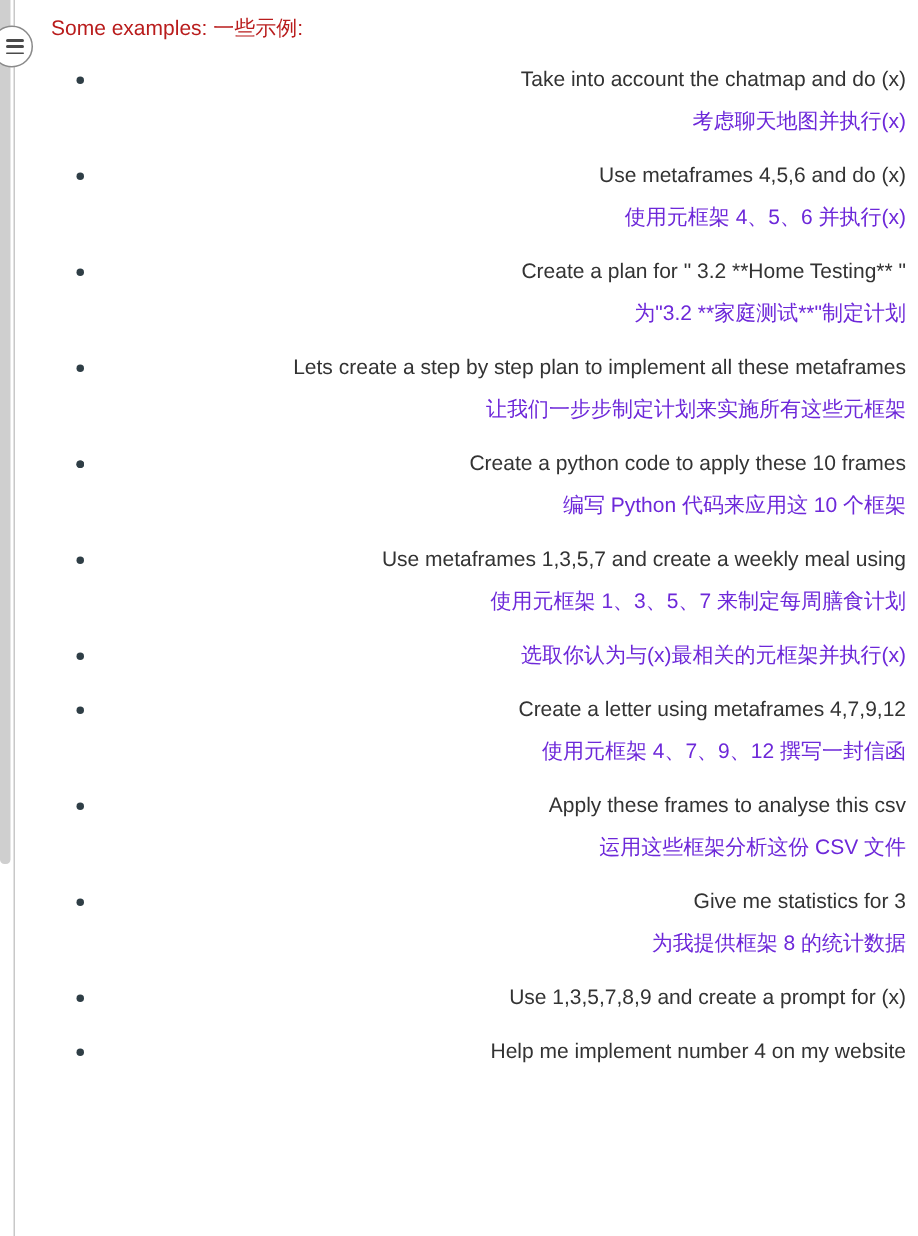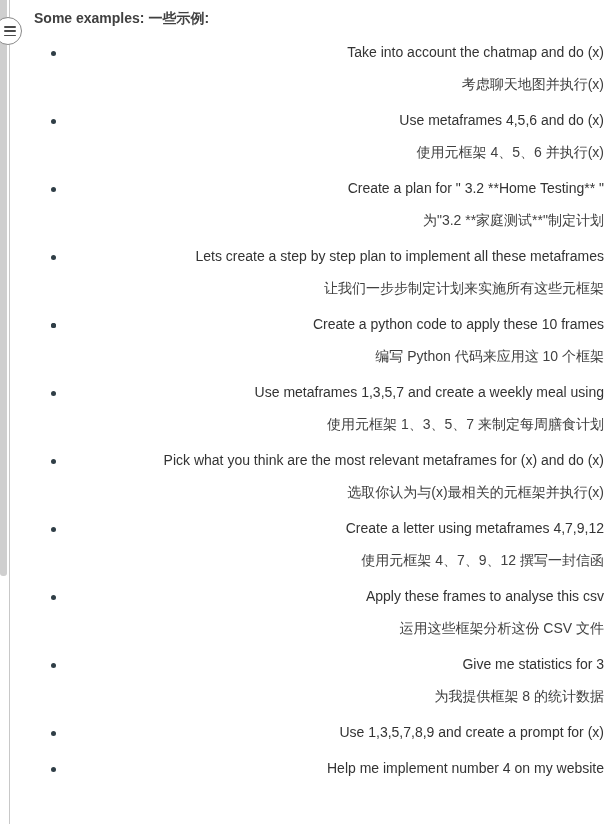--- a/index.html
+++ b/index.html
@@ -69,22 +69,22 @@
       border-radius: 1px;
     }
     .content {
       position: absolute;
       left: 34px;
       top: 8px;
       width: 570px;
     }
     .heading {
       font-size: 14px;
-      font-weight: bold;
-      color: #404040;
+      font-weight: normal;
+      color: #b91c1c;
       line-height: 20px;
       margin: 0 0 14px 0;
     }
     ul.examples {
       list-style: none;
       margin: 0;
       padding: 0;
     }
     ul.examples li {
       position: relative;
@@ -105,23 +105,22 @@
     .en {
       font-size: 14px;
       line-height: 20px;
       color: #333333;
       display: block;
       margin-bottom: 8px;
     }
     .zh {
       font-size: 14px;
       line-height: 20px;
-      color: #404040;
+      color: #6d28d9;
       display: block;
-      margin-top: 12px;
     }
   </style>
 </head>
 <body>
 
 <div class="scroll-track">
   <div class="scroll-thumb"></div>
 </div>
 <div class="divider-line"></div>
 
@@ -156,21 +155,20 @@
     </li>
     <li>
       <span class="en">Create a python code to apply these 10 frames</span>
       <span class="zh">编写 Python 代码来应用这 10 个框架</span>
     </li>
     <li>
       <span class="en">Use metaframes 1,3,5,7 and create a weekly meal using</span>
       <span class="zh">使用元框架 1、3、5、7 来制定每周膳食计划</span>
     </li>
     <li>
-      <span class="en">Pick what you think are the most relevant metaframes for (x) and do (x)</span>
       <span class="zh">选取你认为与(x)最相关的元框架并执行(x)</span>
     </li>
     <li>
       <span class="en">Create a letter using metaframes 4,7,9,12</span>
       <span class="zh">使用元框架 4、7、9、12 撰写一封信函</span>
     </li>
     <li>
       <span class="en">Apply these frames to analyse this csv</span>
       <span class="zh">运用这些框架分析这份 CSV 文件</span>
     </li>

